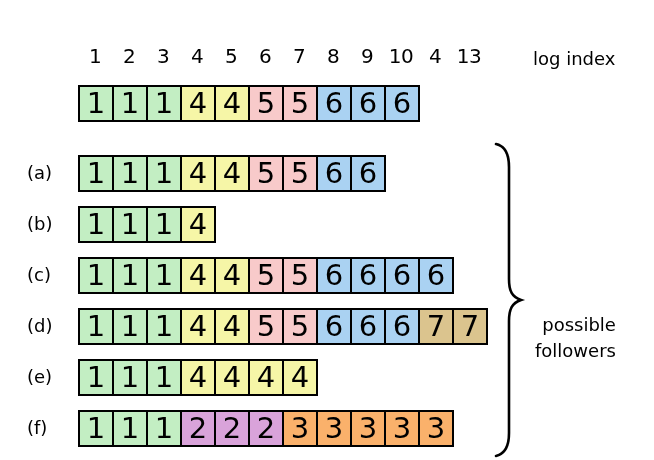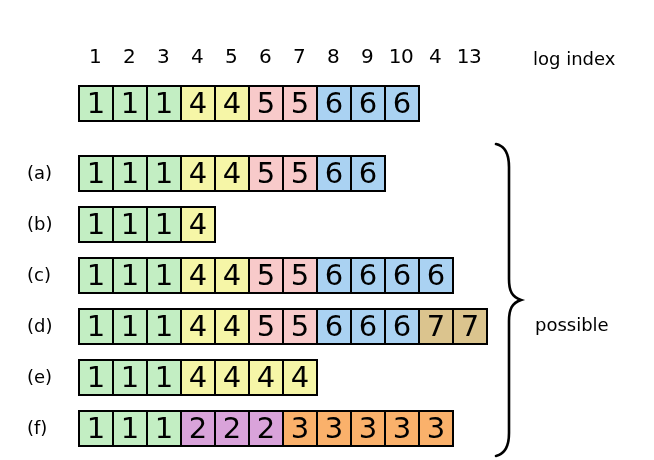--- a/index.html
+++ b/index.html
@@ -176,15 +176,16 @@
              C 18 6, 22 13, 22 27
              L 22 139
              C 22 151, 25 157, 34 160
              C 25 163, 22 169, 22 181
              L 22 293
              C 22 307, 18 314, 9 316" fill="none" stroke="#000000" stroke-width="2.6" stroke-linecap="round"></path>
   </svg>
 
   <div class="side-label" id="group-label" style="top:277px;margin-top:35px;">
     <div>possible</div>
+    <div>followers</div>
   </div>
 
 </div>
 
 </body></html>

